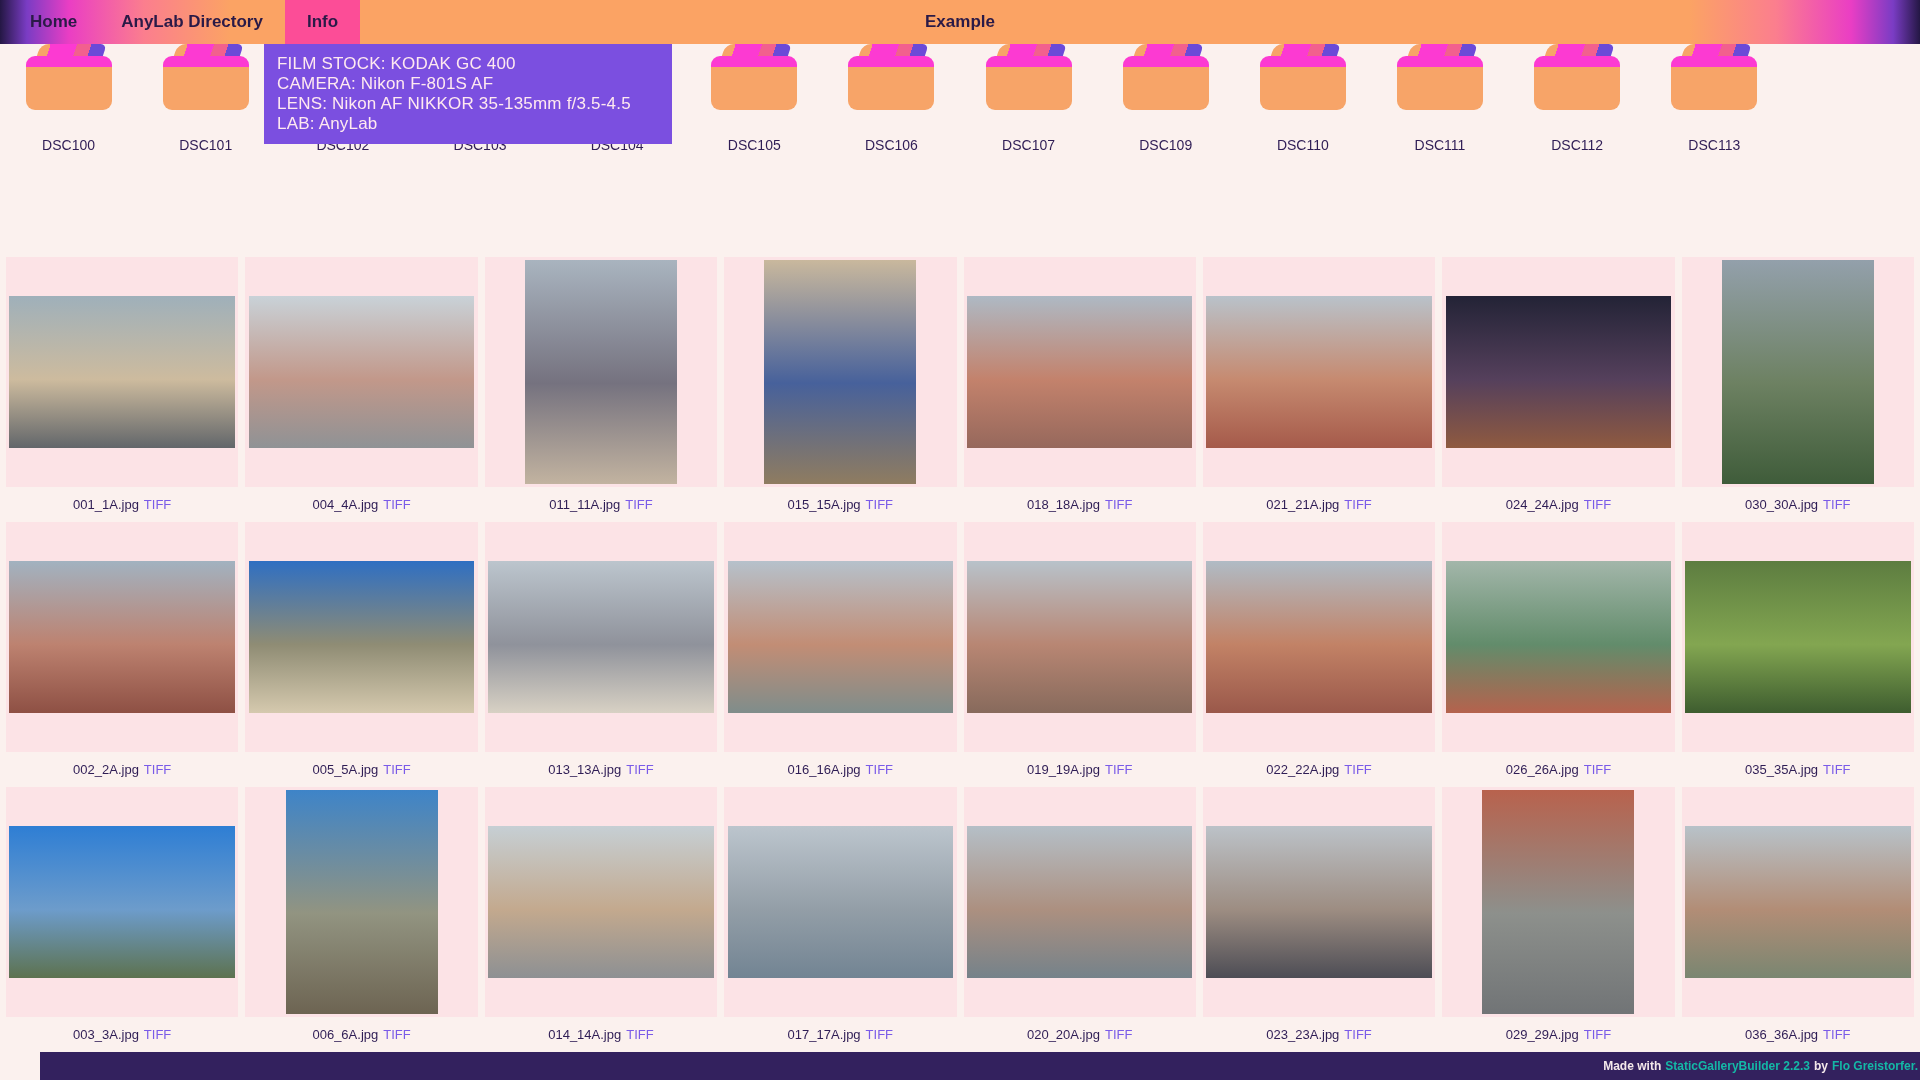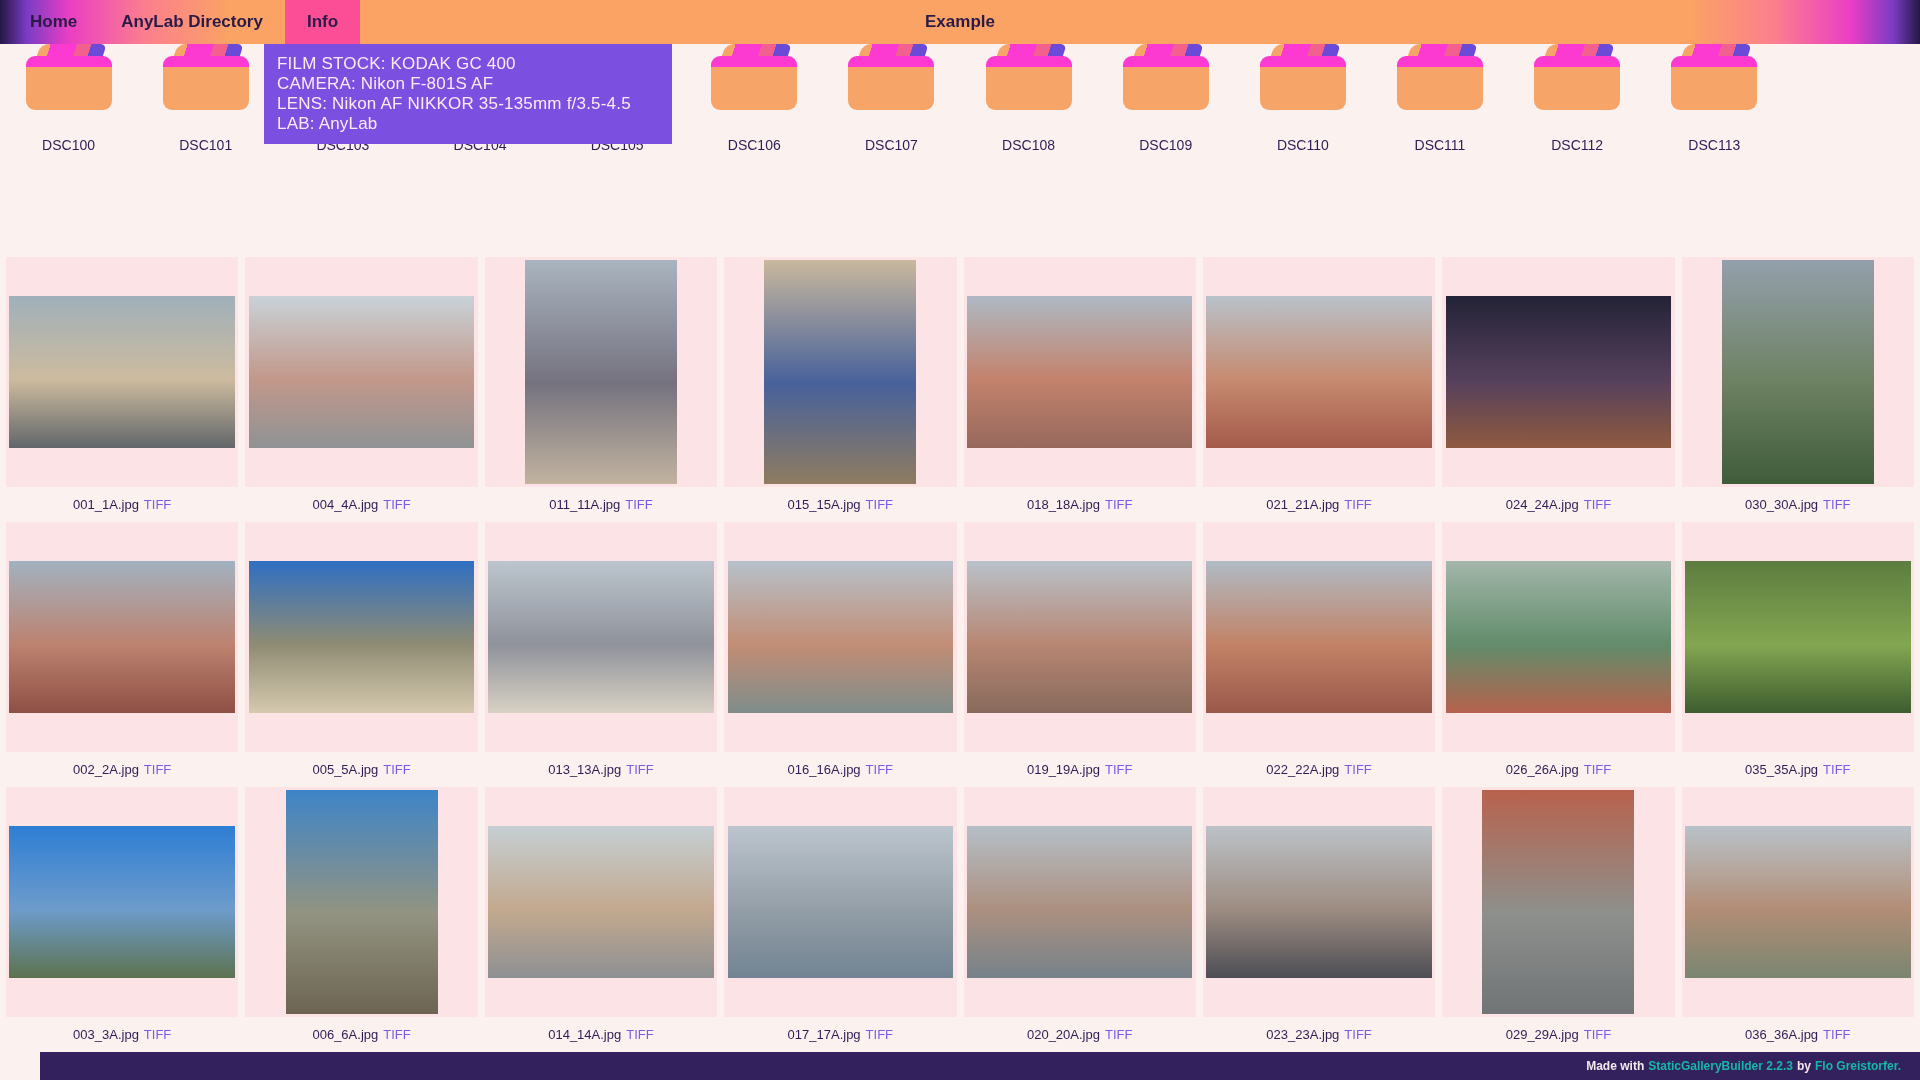--- a/index.html
+++ b/index.html
@@ -68,21 +68,21 @@
   .caption{
     height:35px;display:flex;align-items:center;justify-content:center;gap:5px;
     font-size:13px;
   }
   .fname{color:#2f1d55;text-decoration:none;cursor:pointer;}
   .ftag{color:#7a5be8;text-decoration:none;cursor:pointer;}
   
   .footer{
     position:absolute;left:0;right:0;bottom:0;height:28px;background:#33215e;
     display:flex;align-items:center;justify-content:flex-end;gap:4px;
-    padding-right:19px;font-size:12px;font-weight:bold;color:#f3e8ea;margin-left:40px;
+    padding-right:2px;font-size:12px;font-weight:bold;color:#f3e8ea;margin-left:40px;
   }
   .footer a{color:#14b8a6;text-decoration:none;cursor:pointer;}
 </style>
 </head>
 <body>
 
 <nav class="nav">
   <div style="display:flex;align-items:stretch;justify-content:center;" id="nav-items">
   <div class="nav-item">
         <span>Home</span>
@@ -119,20 +119,27 @@
   </div>
 
   <div class="folder-cell">
     <div class="folder">
       <div class="folder-back"></div>
       <div class="folder-front"></div>
     </div>
     <div class="folder-label">DSC101</div>
   </div>
 
+  <div class="folder-cell">
+    <div class="folder">
+      <div class="folder-back"></div>
+      <div class="folder-front"></div>
+    </div>
+    <div class="folder-label">DSC102</div>
+  </div>
 
   <div class="folder-cell">
     <div class="folder">
       <div class="folder-back"></div>
       <div class="folder-front"></div>
     </div>
     <div class="folder-label">DSC103</div>
   </div>
 
   <div class="folder-cell">
@@ -160,27 +167,20 @@
   </div>
 
   <div class="folder-cell">
     <div class="folder">
       <div class="folder-back"></div>
       <div class="folder-front"></div>
     </div>
     <div class="folder-label">DSC107</div>
   </div>
 
-  <div class="folder-cell">
-    <div class="folder">
-      <div class="folder-back"></div>
-      <div class="folder-front"></div>
-    </div>
-    <div class="folder-label">DSC108</div>
-  </div>
 
   <div class="folder-cell">
     <div class="folder">
       <div class="folder-back"></div>
       <div class="folder-front"></div>
     </div>
     <div class="folder-label">DSC109</div>
   </div>
 
   <div class="folder-cell">

